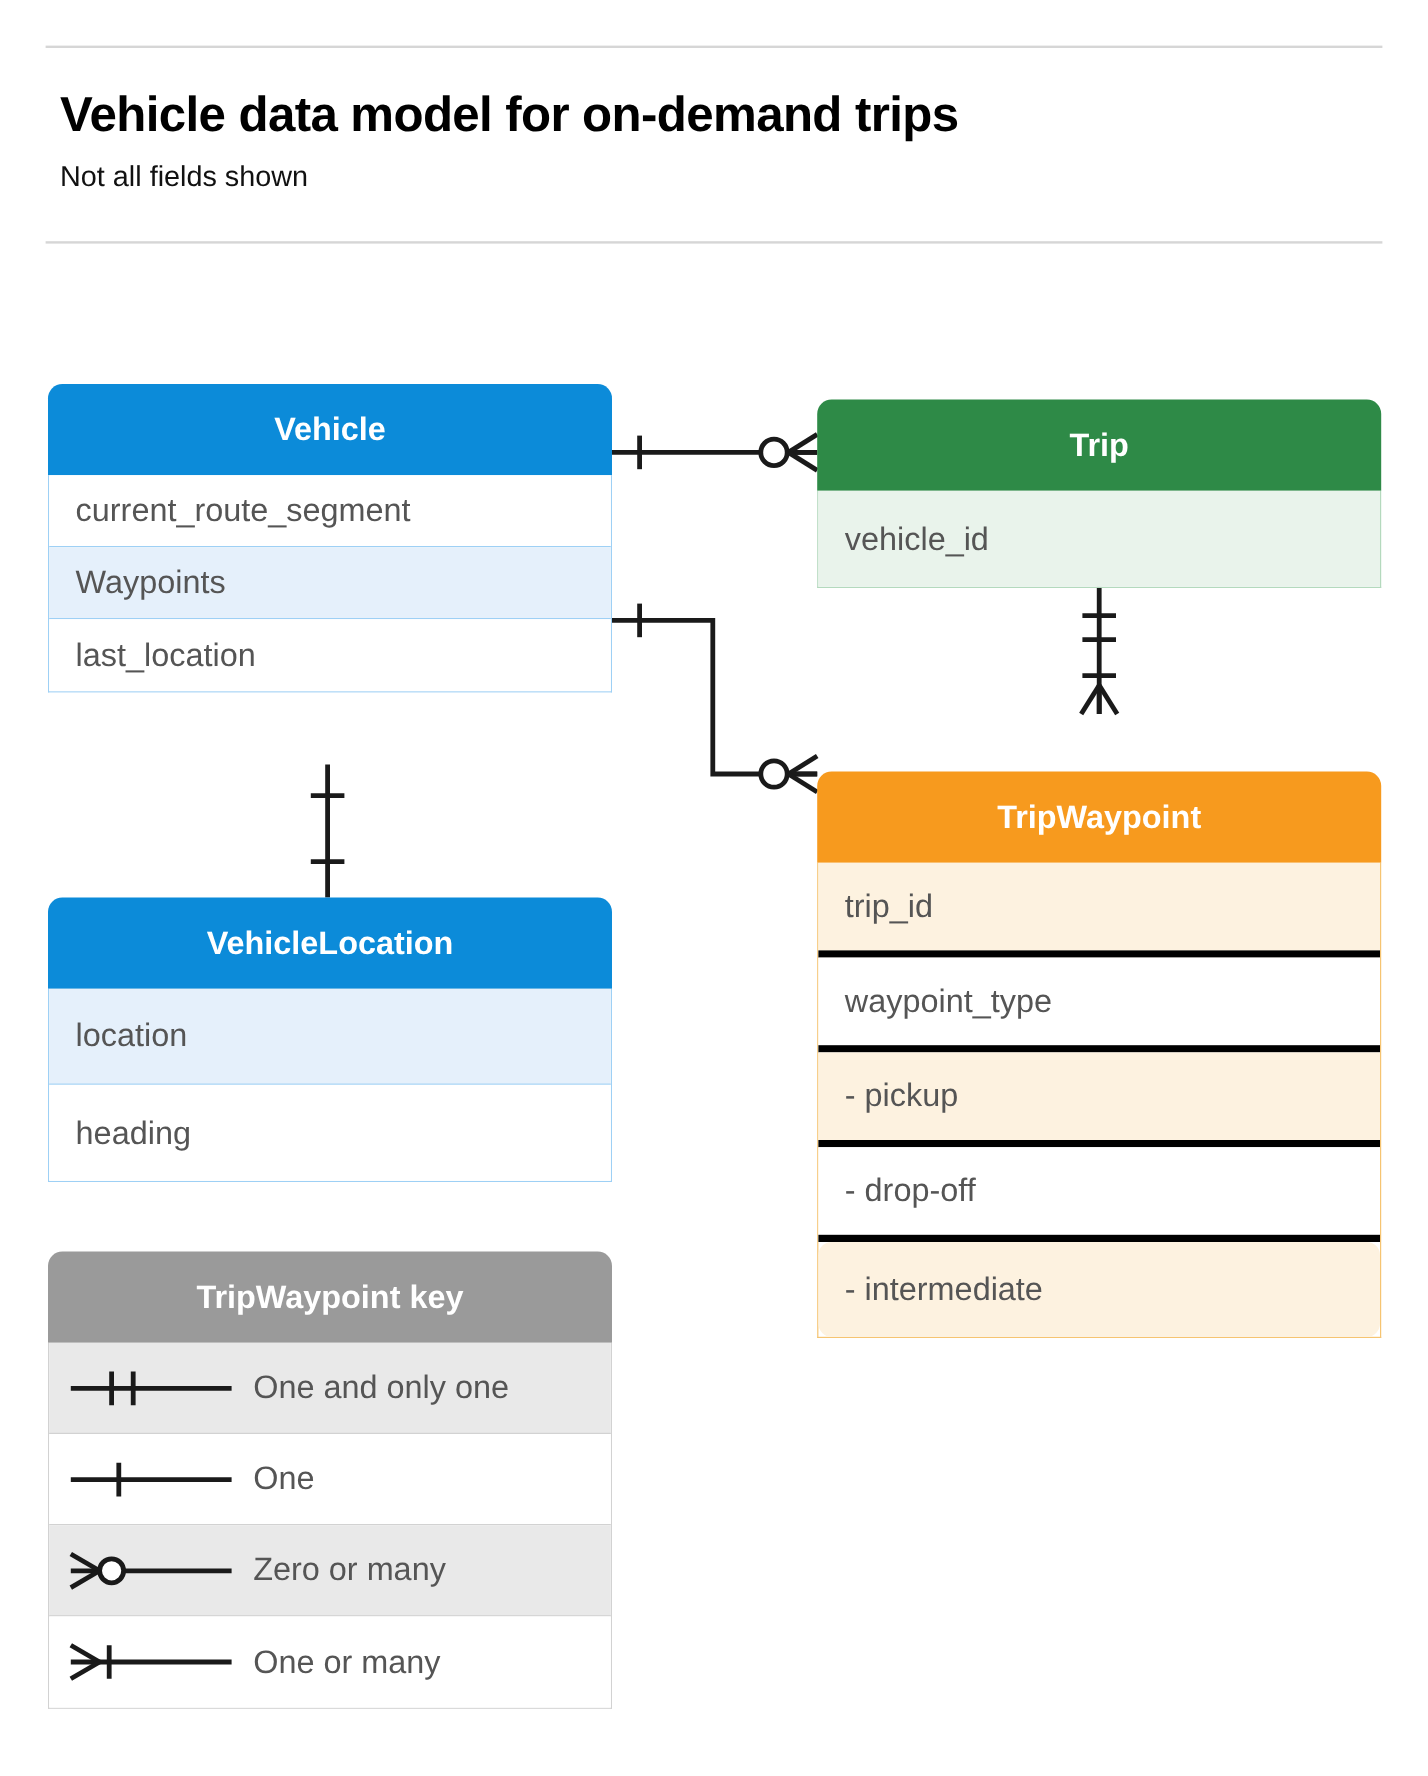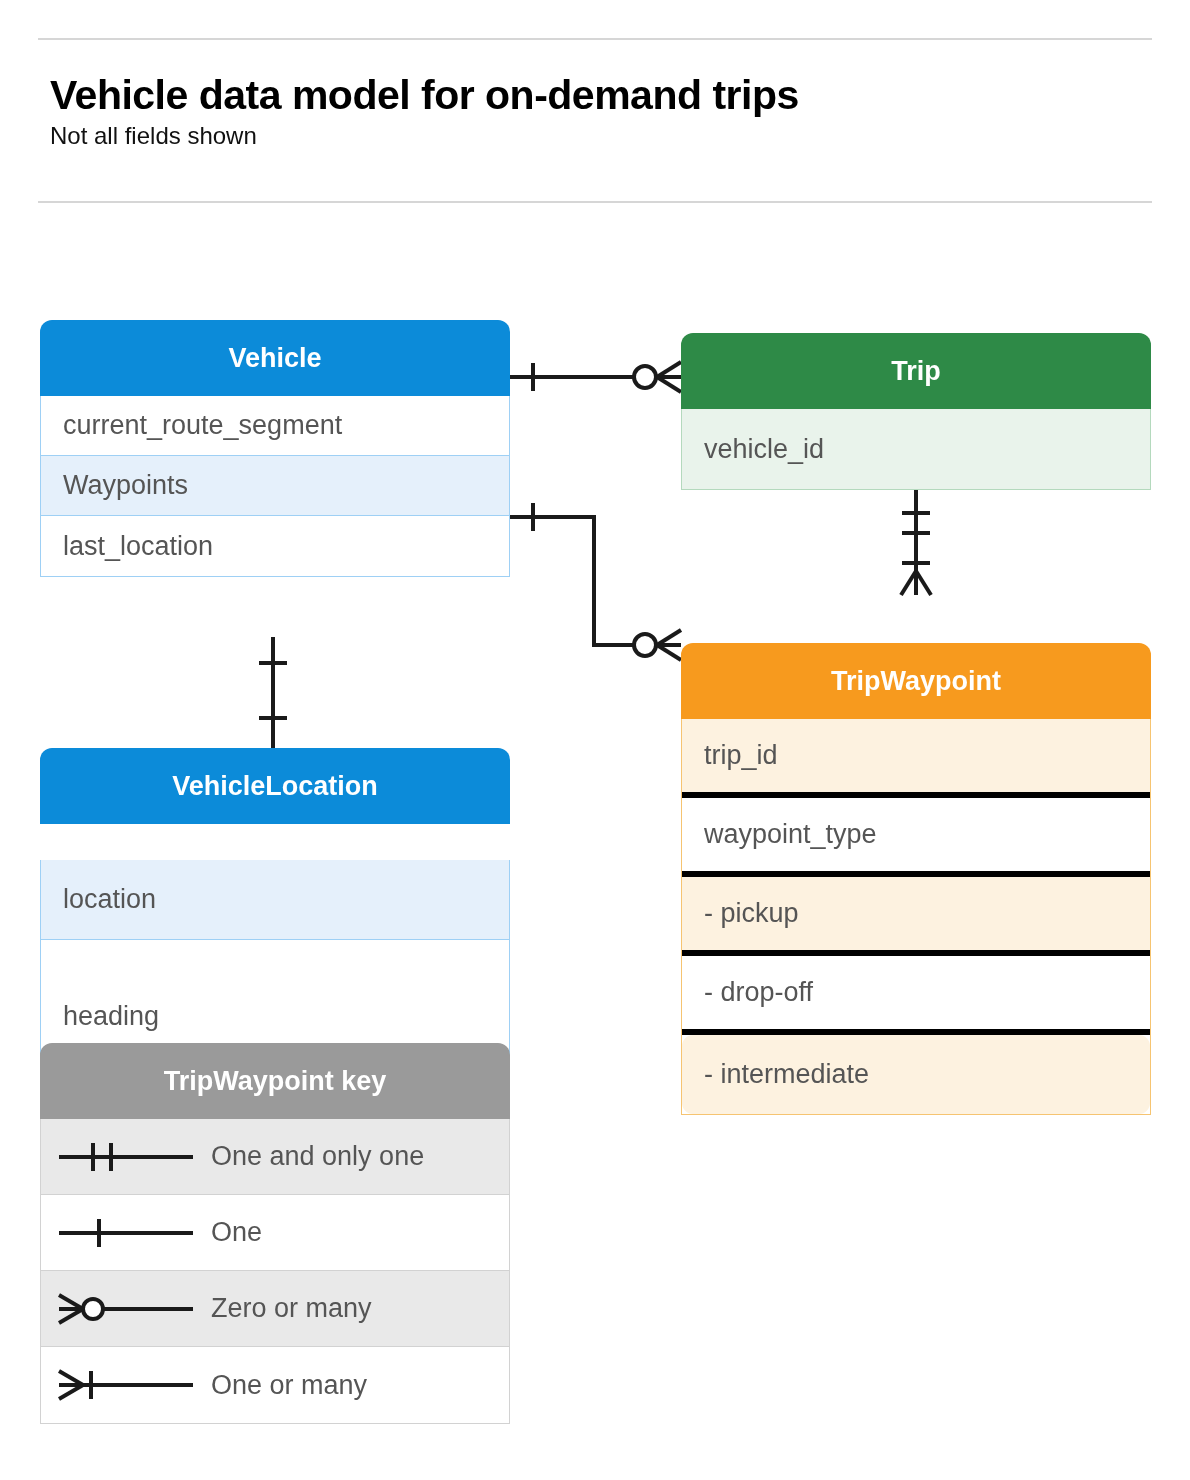--- a/index.html
+++ b/index.html
@@ -32,21 +32,21 @@
     top: 72px;
     font-size: 41px;
     font-weight: bold;
     color: #000000;
     letter-spacing: -0.5px;
     white-space: nowrap;
   }
   #page-subtitle {
     position: absolute;
     left: 50px;
-    top: 122px;
+    top: 134px;
     font-size: 24px;
     color: #111111;
     white-space: nowrap;
   }
 
   
   #diagram {
     position: absolute;
     left: 0;
     top: 0;
@@ -138,21 +138,21 @@
   #entity-trip             { left: 681px; top: 333px; width: 470px; }
   #entity-trip .entity-header { height: 76px; }
   #entity-trip .entity-row    { height: 80px; }
 
   #entity-tripwaypoint     { left: 681px; top: 595px; width: 470px; }
   #entity-tripwaypoint .entity-header { height: 76px; margin-top: 48px; }
   #entity-tripwaypoint .entity-row    { height: 79px; }
 
   #entity-vehiclelocation  { left: 40px;  top: 748px; width: 470px; }
   #entity-vehiclelocation .entity-header { height: 76px; }
-  #entity-vehiclelocation .entity-row    { height: 80px; margin-top: 36px; }
+  #entity-vehiclelocation .entity-row    { height: 80px; }
 
   #legend-box              { left: 40px;  top: 1043px; width: 470px; }
   #legend-box .entity-header { height: 76px; }
   #legend-box .entity-row    { height: 76px; }
 </style>
 </head>
 <body>
 
 <div class="divider" id="divider-top"></div>
 <div id="page-title">Vehicle data model for on-demand trips</div>

